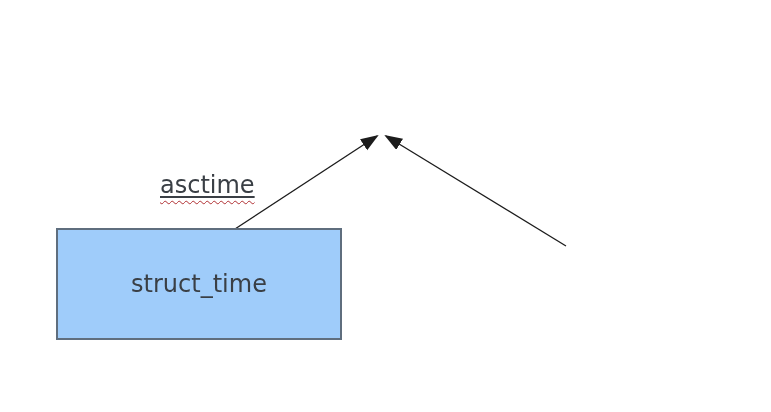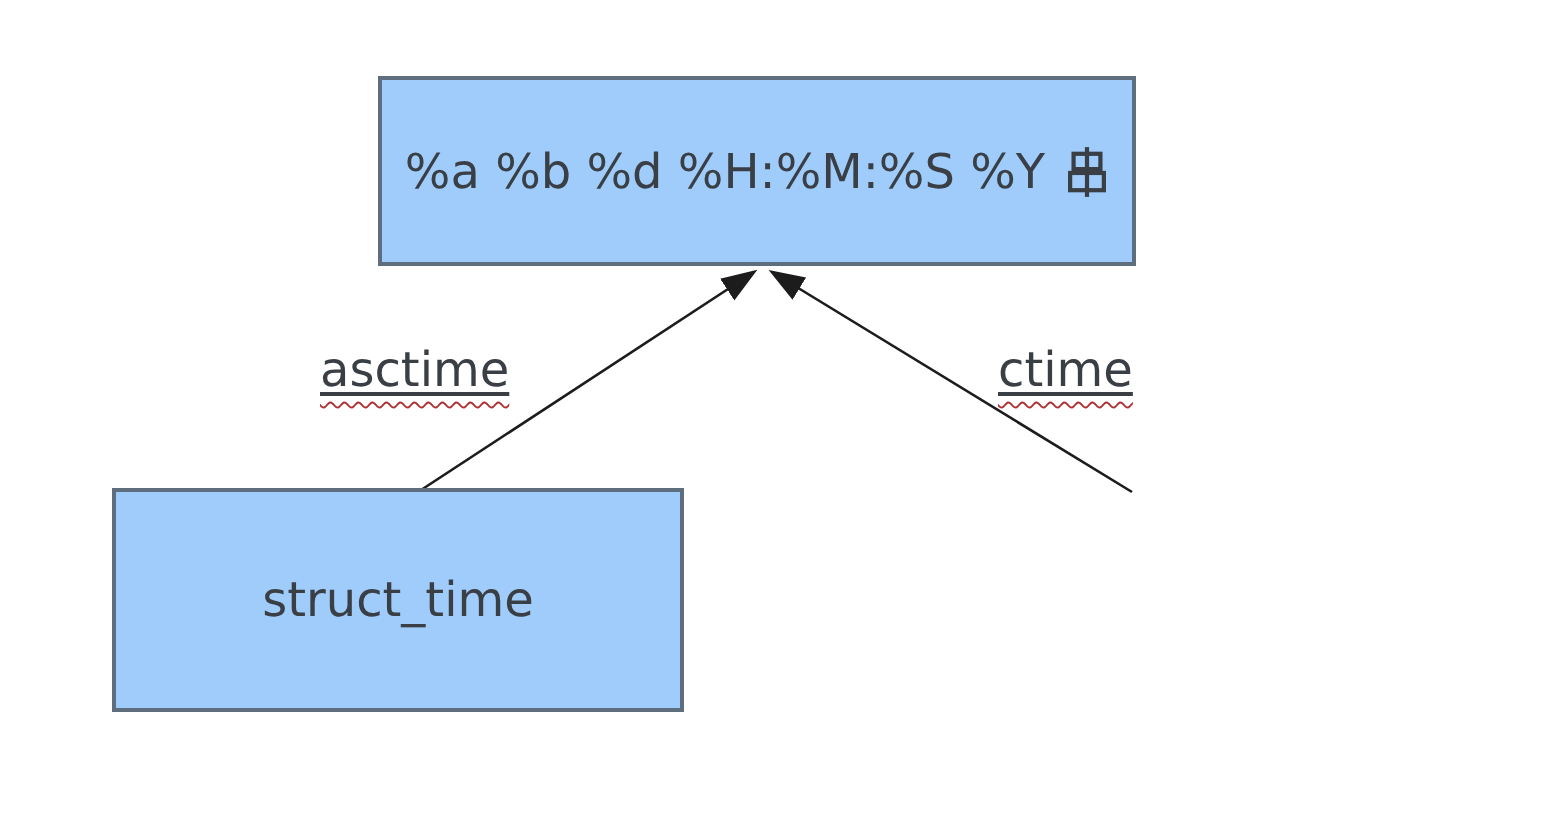--- a/index.html
+++ b/index.html
@@ -27,21 +27,21 @@
     background: var(--node_fill);
     border: 2px solid var(--node_border);
     display: flex;
     align-items: center;
     justify-content: center;
     color: var(--text);
     font-size: 24px;
     white-space: nowrap;
   }
   .node-format   { left: 189px; top: 38px;  width: 379px; height: 95px; }
-  .node-struct   { left: 56px;  top: 244px; width: 286px; height: 112px; }
+  .node-struct   { left: 56px;  top: 228px; width: 286px; height: 112px; }
   .node-timestamp{ left: 436px; top: 245px; width: 283px; height: 113px; }
 
   .edge-label {
     position: absolute;
     color: var(--text);
     font-size: 24px;
     line-height: 30px;
     white-space: nowrap;
   }
   .label-asctime { left: 160px; top: 170px; }
@@ -91,34 +91,23 @@
   <svg class="connectors">
     <defs>
       <marker id="arrow" markerUnits="userSpaceOnUse" markerWidth="20" markerHeight="14" refX="16" refY="6.5" orient="auto">
         <path class="arrowhead" d="M0,0 L18,6.5 L0,13 Z"></path>
       </marker>
     </defs>
     <line class="connector-line" x1="209" y1="246" x2="377" y2="136" marker-end="url(#arrow)"></line>
     <line class="connector-line" x1="566" y1="246" x2="386" y2="136" marker-end="url(#arrow)"></line>
   </svg>
 
-  <div class="node node-format">
-    <span>%a %b %d %H:%M:%S %Y</span>
-    <svg class="cjk-glyph" width="23" height="26" viewBox="0 0 24 26" aria-label="串">
-      <line x1="12" y1="0" x2="12" y2="26"></line>
-      <rect x="5" y="3.5" width="14" height="8"></rect>
-      <rect x="3.2" y="13.5" width="17.6" height="9"></rect>
-    </svg>
-  </div>
 
   <div class="node node-struct">
     <span>struct_time</span>
   </div>
 
 
   <div class="edge-label label-asctime">
     <span class="squiggle"><span class="underlined">asctime</span></span>
   </div>
-  <div class="edge-label label-ctime">
-    <span class="squiggle"><span class="underlined">ctime</span></span>
-  </div>
 
 </div>
 
 </body></html>

